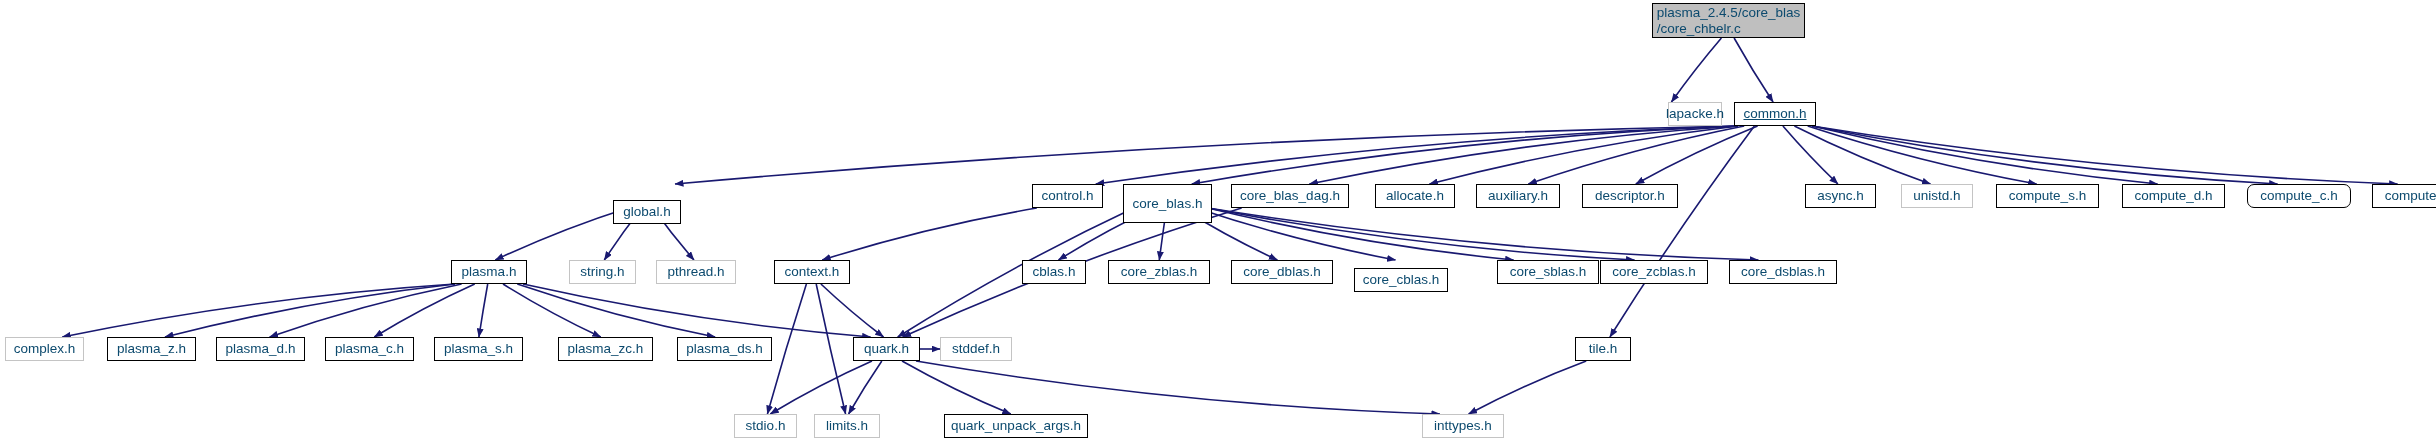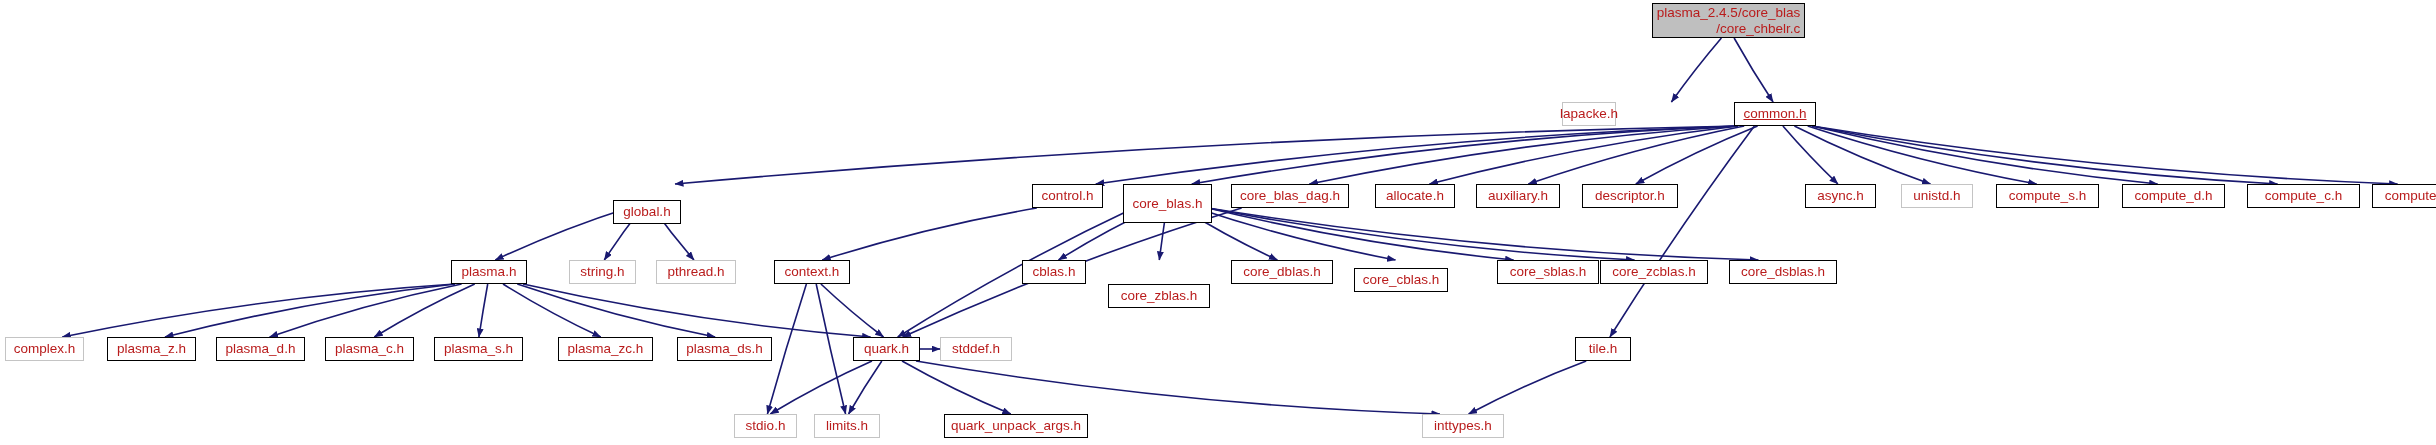--- a/index.html
+++ b/index.html
@@ -22,23 +22,23 @@
     width: 2436px;
     height: 445px;
     pointer-events: none;
   }
   .node {
     position: absolute;
     box-sizing: border-box;
     display: flex;
     align-items: center;
     justify-content: center;
-    text-align: right;
+    text-align: left;
     line-height: 1.12;
-    color: #b91c1c;
+    color: #0c4a6e;
     background: #ffffff;
     border: 1px solid #000000;
     font-size: 13.5px;
     white-space: pre;
     letter-spacing: 0px;
   }
   .node.sys {
     border: 1px solid #c4c4c4;
   }
   .node.root {
@@ -102,41 +102,41 @@
         <path d="M 881.8 361.0 Q 864.2 386.9 848.6 414.0" fill="none" stroke="#191970" stroke-width="1.6" marker-end="url(#arrowhead)"></path>
         <path d="M 902.0 361.0 Q 954.8 390.9 1010.8 414.0" fill="none" stroke="#191970" stroke-width="1.6" marker-end="url(#arrowhead)"></path>
         <path d="M 920.0 349.0 Q 930.0 349.0 940.0 349.0" fill="none" stroke="#191970" stroke-width="1.6" marker-end="url(#arrowhead)"></path>
         <path d="M 916.0 361.0 Q 1176.2 405.4 1439.9 414.0" fill="none" stroke="#191970" stroke-width="1.6" marker-end="url(#arrowhead)"></path>
         <path d="M 1586.2 361.0 Q 1525.7 383.7 1468.6 414.0" fill="none" stroke="#191970" stroke-width="1.6" marker-end="url(#arrowhead)"></path>
       </g>
   </svg>
   <div id="node-layer">
       <div class="node root" style="left: 1652px; top: 3px; width: 153px; height: 35px;">plasma_2.4.5/core_blas
 /core_chbelr.c</div>
-      <div class="node sys" style="left: 1562px; top: 102px; width: 54px; height: 24px;">lapacke.h</div>
+      <div class="node sys" style="left: 1668px; top: 102px; width: 54px; height: 24px;">lapacke.h</div>
       <div class="node" style="left: 1734px; top: 102px; width: 82px; height: 24px; text-decoration: underline;">common.h</div>
       <div class="node" style="left: 613px; top: 200px; width: 68px; height: 24px;">global.h</div>
       <div class="node" style="left: 1032px; top: 184px; width: 71px; height: 24px;">control.h</div>
       <div class="node" style="left: 1123px; top: 184px; width: 89px; height: 39px;">core_blas.h</div>
       <div class="node" style="left: 1231px; top: 184px; width: 118px; height: 24px;">core_blas_dag.h</div>
       <div class="node" style="left: 1375px; top: 184px; width: 80px; height: 24px;">allocate.h</div>
       <div class="node" style="left: 1476px; top: 184px; width: 84px; height: 24px;">auxiliary.h</div>
       <div class="node" style="left: 1582px; top: 184px; width: 96px; height: 24px;">descriptor.h</div>
       <div class="node" style="left: 1805px; top: 184px; width: 71px; height: 24px;">async.h</div>
       <div class="node sys" style="left: 1901px; top: 184px; width: 72px; height: 24px;">unistd.h</div>
       <div class="node" style="left: 1996px; top: 184px; width: 103px; height: 24px;">compute_s.h</div>
       <div class="node" style="left: 2122px; top: 184px; width: 103px; height: 24px;">compute_d.h</div>
-      <div class="node" style="left: 2247px; top: 184px; width: 113px; height: 24px;">compute_c.h</div>
+      <div class="node" style="left: 2247px; top: 184px; width: 104px; height: 24px; border-radius: 7px;">compute_c.h</div>
       <div class="node" style="left: 2372px; top: 184px; width: 103px; height: 24px;">compute_z.h</div>
       <div class="node" style="left: 451px; top: 260px; width: 76px; height: 24px;">plasma.h</div>
       <div class="node sys" style="left: 569px; top: 260px; width: 67px; height: 24px;">string.h</div>
       <div class="node sys" style="left: 656px; top: 260px; width: 80px; height: 24px;">pthread.h</div>
       <div class="node" style="left: 774px; top: 260px; width: 76px; height: 24px;">context.h</div>
       <div class="node" style="left: 1022px; top: 260px; width: 64px; height: 24px;">cblas.h</div>
-      <div class="node" style="left: 1108px; top: 260px; width: 102px; height: 24px; margin-top: 24px;">core_zblas.h</div>
+      <div class="node" style="left: 1108px; top: 260px; width: 102px; height: 24px;">core_zblas.h</div>
       <div class="node" style="left: 1231px; top: 260px; width: 102px; height: 24px;">core_dblas.h</div>
       <div class="node" style="left: 1354px; top: 268px; width: 94px; height: 24px;">core_cblas.h</div>
       <div class="node" style="left: 1477px; top: 260px; width: 102px; height: 24px; margin-left: 20px;">core_sblas.h</div>
       <div class="node" style="left: 1600px; top: 260px; width: 108px; height: 24px;">core_zcblas.h</div>
       <div class="node" style="left: 1729px; top: 260px; width: 108px; height: 24px;">core_dsblas.h</div>
       <div class="node sys" style="left: 5px; top: 337px; width: 79px; height: 24px;">complex.h</div>
       <div class="node" style="left: 107px; top: 337px; width: 89px; height: 24px;">plasma_z.h</div>
       <div class="node" style="left: 216px; top: 337px; width: 89px; height: 24px;">plasma_d.h</div>
       <div class="node" style="left: 325px; top: 337px; width: 89px; height: 24px;">plasma_c.h</div>
       <div class="node" style="left: 434px; top: 337px; width: 89px; height: 24px;">plasma_s.h</div>

